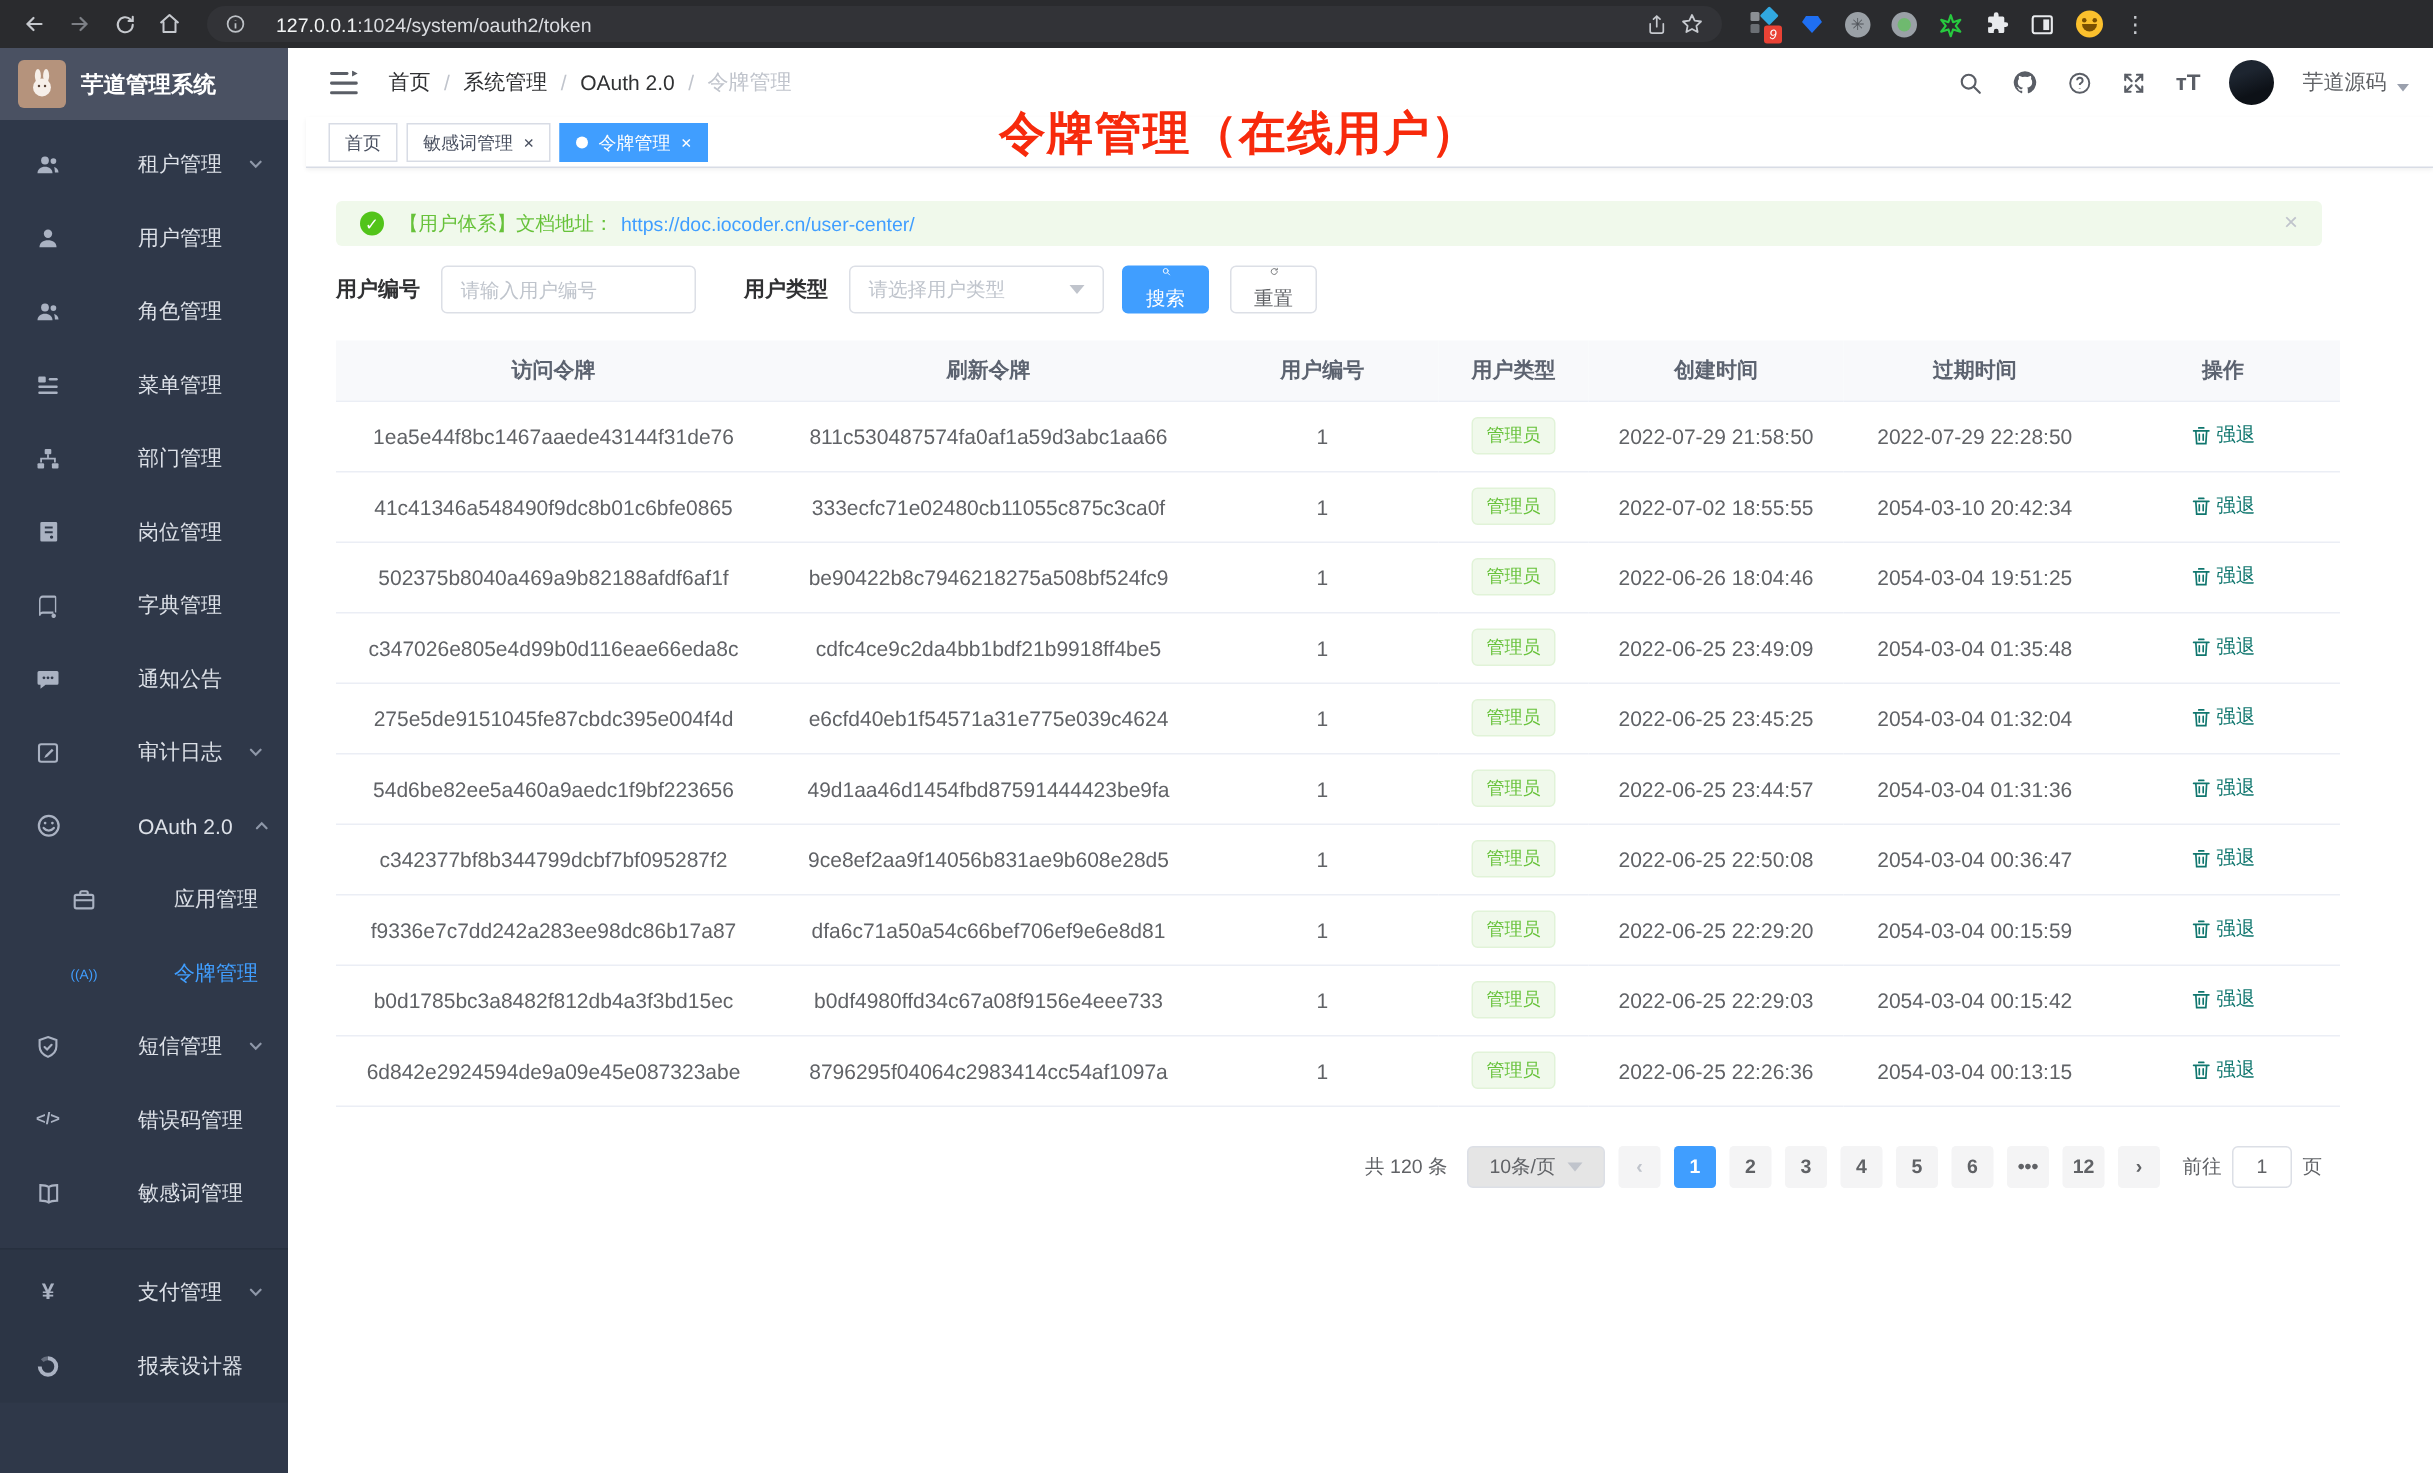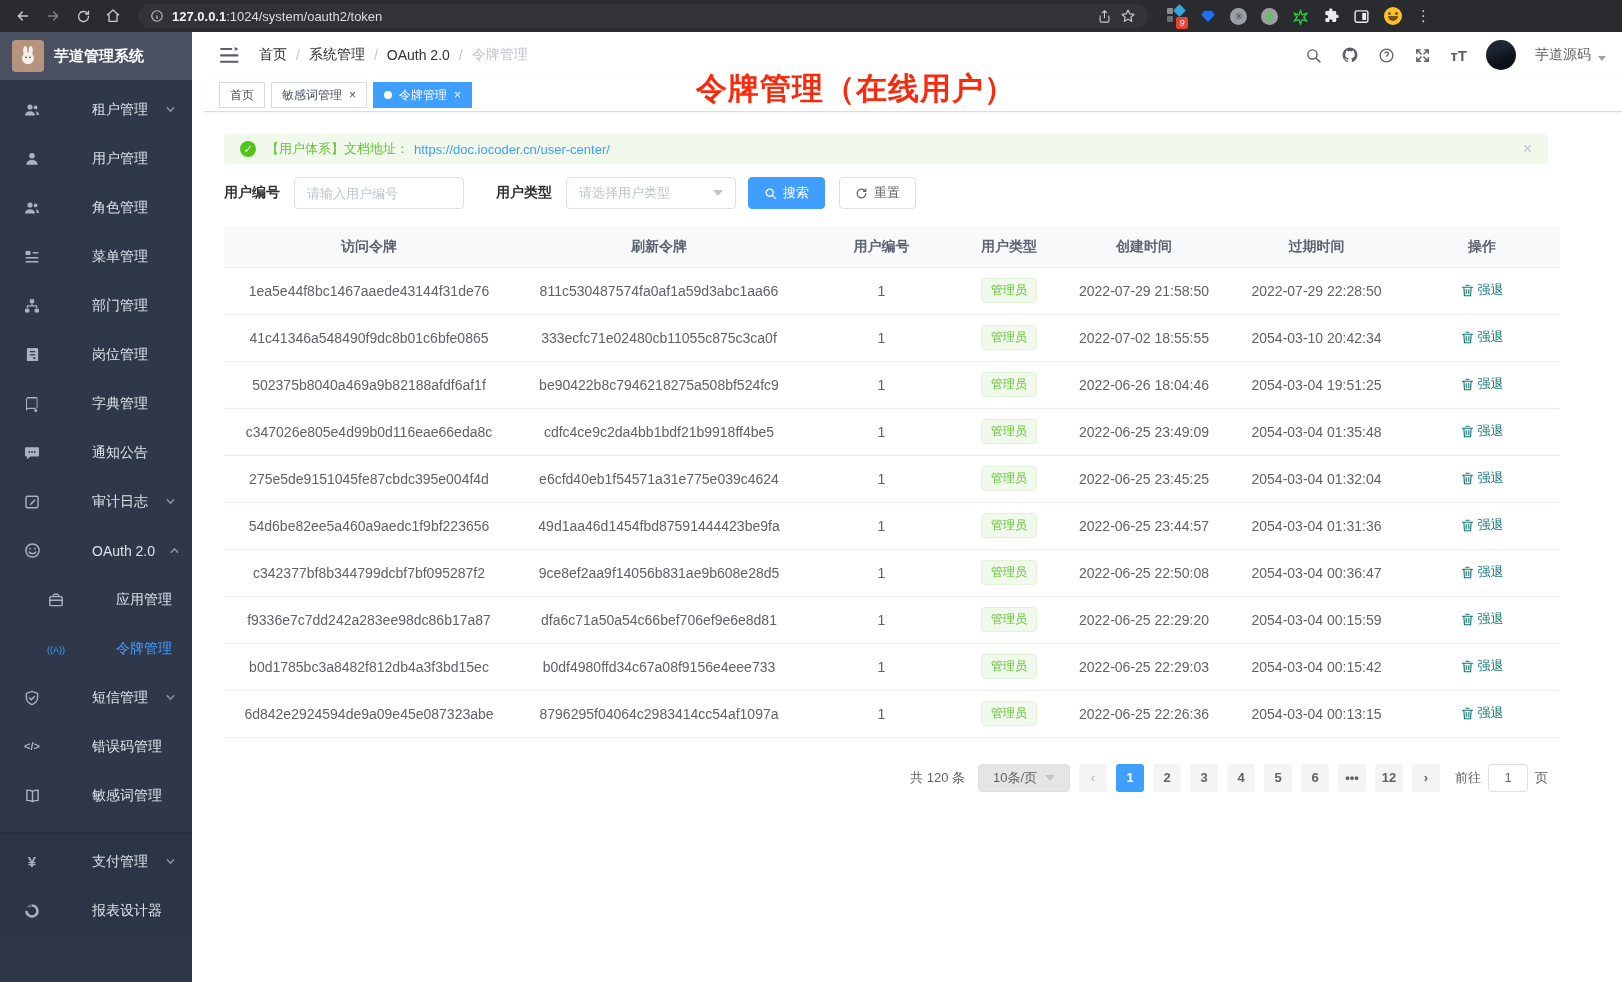--- a/index.html
+++ b/index.html
@@ -5,21 +5,21 @@
   * { margin:0; padding:0; box-sizing:border-box; }
   html,body { width:1622px; height:982px; }
   body { font-family:"Liberation Sans","DejaVu Sans",sans-serif; background:#fff; position:relative; overflow:hidden; }
   svg { display:block; }
 
   
   .chrome { height:32px; background:#2a2b2e; display:flex; align-items:center; padding:0 10px; gap:4px; }
   .chrome .nav-ico { width:26px; height:26px; display:flex; align-items:center; justify-content:center; color:#c6c9ce; border-radius:50%; }
   .omnibox { flex:1; max-width:1010px; height:24px; margin-left:8px; background:#323337; border-radius:12px; display:flex; align-items:center; padding:0 12px; gap:8px; color:#bdc1c6; }
   .omnibox .url { font-size:13px; color:#dadce0; white-space:nowrap; overflow:hidden; }
-  .omnibox .url b { color:#f1f3f4; font-weight:700; }
+  .omnibox .url b { color:#f1f3f4; font-weight:400;margin-left:12px; }
   .omnibox .spacer { flex:1; }
   .ext-area { display:flex; align-items:center; gap:14px; margin-left:14px; color:#c6c9ce; }
   .ext-pin { position:relative; width:20px; height:20px; }
   .ext-pin .sq1 { position:absolute; left:1px; top:2px; width:6px; height:6px; background:#8b8f94; border-radius:1px; }
   .ext-pin .sq2 { position:absolute; left:1px; top:10px; width:6px; height:6px; background:#6b6f74; border-radius:1px; }
   .ext-pin .dia { position:absolute; left:9px; top:0; width:9px; height:9px; background:#31a8e0; transform:rotate(45deg); border-radius:1px; }
   .ext-pin .badge { position:absolute; right:-2px; bottom:-3px; min-width:12px; height:12px; background:#e94235; color:#fff; font-size:9px; line-height:12px; text-align:center; border-radius:2px; padding:0 2px; }
   .circ-gray { width:17px; height:17px; border-radius:50%; background:#9aa0a6; display:flex; align-items:center; justify-content:center; color:#50545a; font-size:11px; }
   .circ-ring { width:17px; height:17px; border-radius:50%; background:#9aa0a6; display:flex; align-items:center; justify-content:center; }
   .circ-ring i { width:9px; height:9px; border-radius:50%; background:#6fb96f; }
@@ -72,41 +72,41 @@
   .alert .check { width:16px; height:16px; border-radius:50%; background:#52c41a; color:#fff; font-size:11px; display:flex; align-items:center; justify-content:center; margin-right:10px; flex:none; }
   .alert .alink { color:#409eff; margin-left:5px; text-decoration:none; }
   .alert .a-close { margin-left:auto; color:#c0c4cc; font-size:16px; cursor:pointer; }
 
   .filter-row { margin-top:13px; display:flex; align-items:center; font-size:14px; }
   .f-label { font-weight:700; color:#303133; margin-right:14px; white-space:nowrap; }
   .f-input, .f-select { width:170px; height:32px; border:1px solid #dcdfe6; border-radius:4px; padding:0 12px; font-size:13px; color:#606266; background:#fff; display:flex; align-items:center; }
   .f-input::placeholder { color:#bfc4cc; }
   .f-select { justify-content:space-between; color:#bfc4cc; cursor:pointer; }
   .gap32 { width:32px; flex:none; }
-  .btn { height:32px; border-radius:4px; font-size:13px; display:inline-flex; align-items:center; gap:6px; padding:0 15px; cursor:pointer; border:1px solid #dcdfe6; background:#fff; color:#606266; font-family:inherit; }
+  .btn { height:32px; border-radius:4px; font-size:13px; display:inline-flex; align-items:center; gap:6px; padding:0 15px; cursor:pointer; border:1px solid #dcdfe6; background:#fff; color:#606266; font-family:inherit;flex-direction:column; }
   .btn-primary { background:#409eff; border-color:#409eff; color:#fff; }
   .btn-search { margin-left:12px; }
   .btn-reset { margin-left:14px; }
 
   table.data { margin-top:18px; width:100%; border-collapse:collapse; table-layout:fixed; font-size:14px; color:#606266; }
   table.data th { height:40px; background:#f8f9fb; font-weight:700; color:#5c6370; border-bottom:1px solid #ebeef5; text-align:center; font-size:14px; }
   table.data td { height:47px; text-align:center; border-bottom:1px solid #ebeef5; white-space:nowrap; overflow:hidden; }
   .badge-green { display:inline-block; padding:3px 9px; border-radius:4px; background:#f0f9eb; border:1px solid #e1f3d8; color:#67c23a; font-size:12px; }
   .act-link { color:#0f766e; display:inline-flex; align-items:center; gap:4px; font-size:13px; cursor:pointer; }
 
   .pagination { margin-top:26px; display:flex; align-items:center; justify-content:flex-end; gap:9px; font-size:13px; color:#606266; }
   .pg-total { margin-right:4px; }
   .pg-size { width:92px; height:28px; border:1px solid #dcdfe6; border-radius:4px; display:flex; align-items:center; justify-content:center; gap:8px; cursor:pointer; color:#606266; background:#e5e5e5; }
   .pg-btn { min-width:28px; height:28px; border-radius:3px; background:#f4f4f5; display:flex; align-items:center; justify-content:center; color:#606266; cursor:pointer; padding:0 4px; font-weight:600; }
   .pg-btn.active { background:#409eff; color:#fff; }
   .pg-btn.disabled { color:#c0c4cc; }
   .pg-goto { display:flex; align-items:center; gap:7px; margin-left:6px; }
   .pg-input { width:40px; height:28px; border:1px solid #dcdfe6; border-radius:4px; text-align:center; font-size:13px; color:#606266; font-family:inherit; }
 
-  .annotation { position:absolute; left:696px; top:68px; font-size:31px; font-weight:700; color:#f72a0c; z-index:20; letter-spacing:1px; white-space:nowrap; }
+  .annotation { position:absolute; left:666px; top:68px; font-size:31px; font-weight:700; color:#f72a0c; z-index:20; letter-spacing:1px; white-space:nowrap; }
   .sel-caret { width:0; height:0; border-left:5px solid transparent; border-right:5px solid transparent; border-top:6px solid #c0c4cc; }
 </style>
 </head>
 <body>
 
 <div class="chrome">
   <span class="nav-ico">
       <svg width="16" height="16" viewBox="0 0 24 24" fill="none" stroke="currentColor" stroke-width="2.2" stroke-linecap="round">
         <path d="M19 12H5M11 6l-6 6 6 6"></path>
       </svg>

